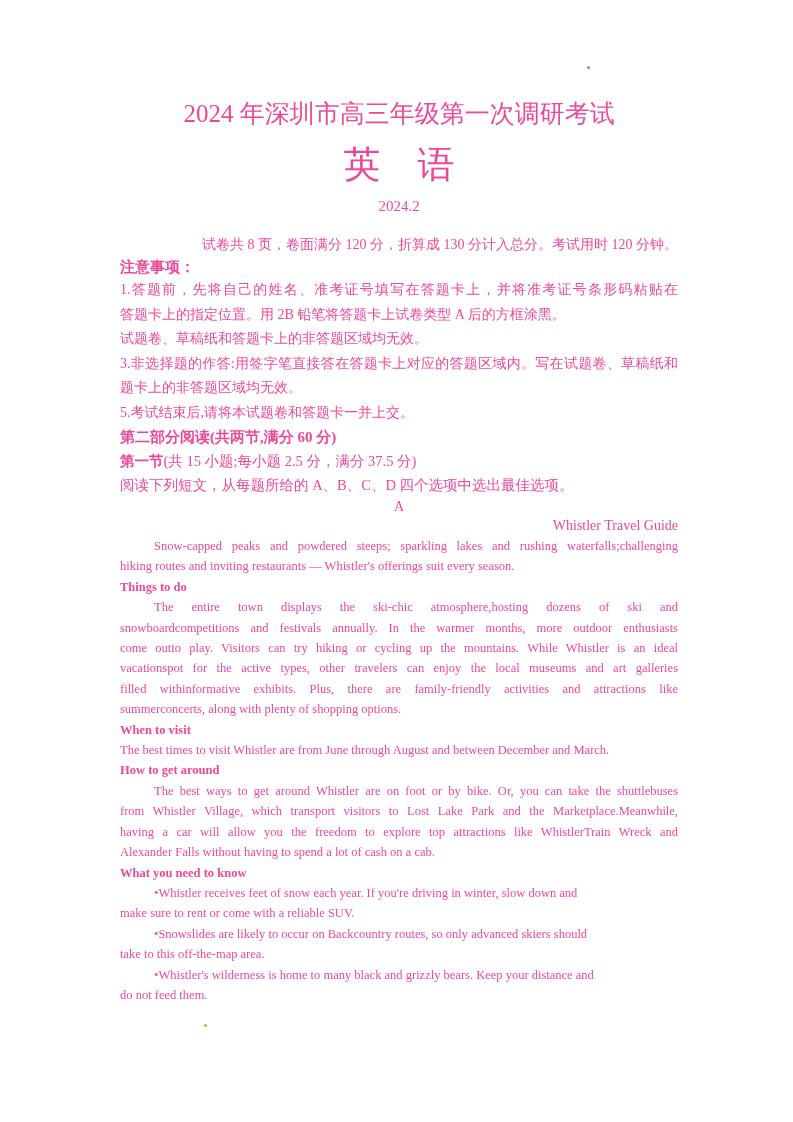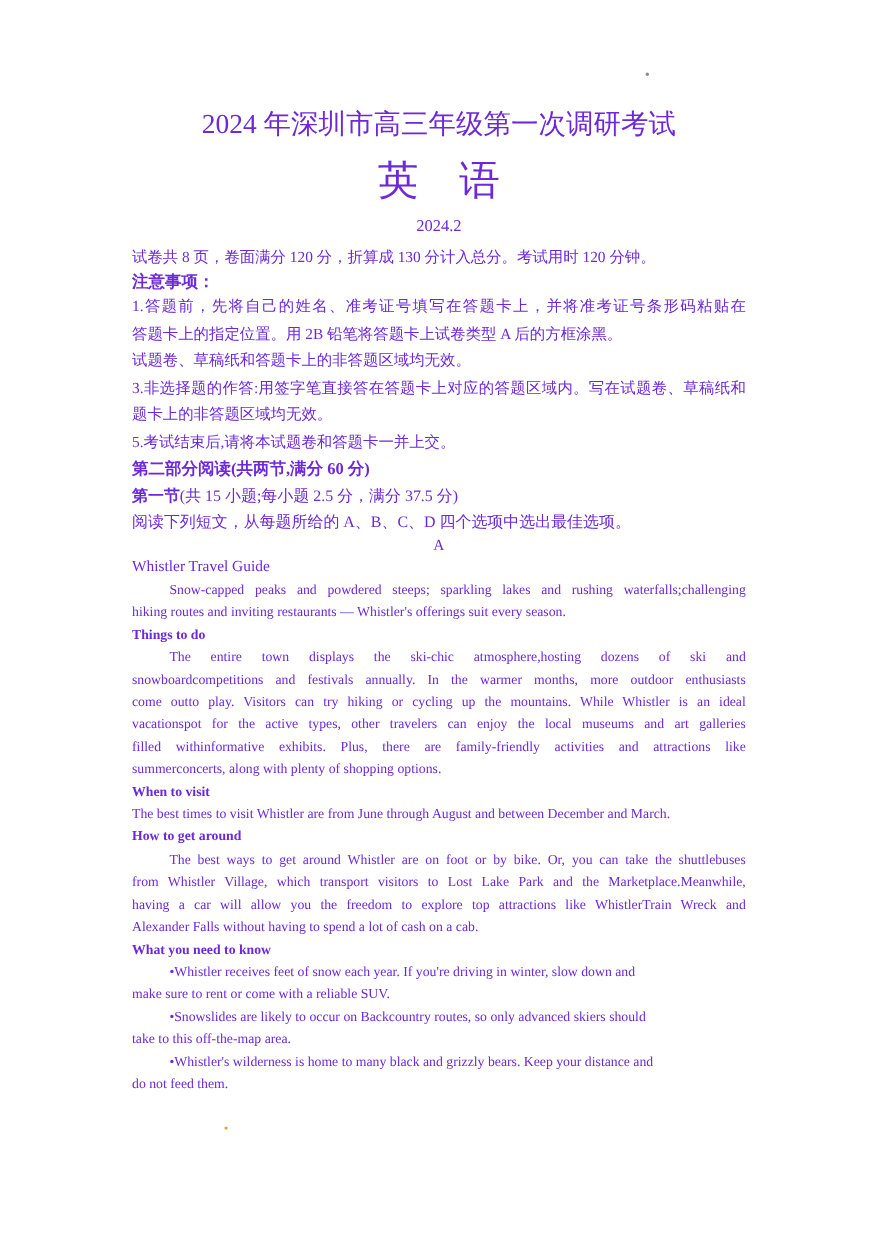--- a/index.html
+++ b/index.html
@@ -1,37 +1,37 @@
 <!DOCTYPE html>
 <html><head>
 <meta charset="utf-8">
 <style>
   * { margin:0; padding:0; box-sizing:border-box; }
   html,body { width:793px; height:1122px; background:#ffffff; }
   .page {
     position:relative; width:793px; height:1122px; background:#ffffff; overflow:hidden;
-    font-family:"Liberation Serif","DejaVu Serif",serif; color:#6d28d9;
+    font-family:"Liberation Serif","DejaVu Serif",serif; color:#ec4899;
   }
   .content { position:absolute; left:120px; top:0; width:558px; }
 
   .doc-title   { margin-top:97px; font-size:25px; line-height:33px; text-align:center; white-space:nowrap; }
   .doc-subject { margin-top:11px; font-size:37px; line-height:47px; text-align:center; white-space:pre; }
   .doc-date    { margin-top:10px; font-size:15px; line-height:17px; text-align:center; }
-  .exam-info   { margin-top:10px; font-size:14px; line-height:19px; white-space:nowrap; }
+  .exam-info   { margin-top:20px; font-size:14px; line-height:19px; white-space:nowrap;text-align:right; }
 
   .notice-heading { margin-top:3px; font-size:15px; font-weight:bold; line-height:21px; }
   .cline { font-size:14px; line-height:24.5px; max-height:24.5px; overflow:hidden; }
 
   .part-heading { font-size:15px; font-weight:bold; line-height:24px; white-space:nowrap; }
   .sub-heading  { font-size:14.5px; line-height:24px; white-space:nowrap; }
   .sub-heading .b { font-weight:bold; }
   .instruction  { font-size:14.5px; line-height:24px; white-space:nowrap; }
 
   .passage-label { font-size:14px; line-height:19px; text-align:center; }
-  .passage-title { font-size:14px; line-height:20px; text-align:left; }
+  .passage-title { font-size:14px; line-height:20px; text-align:right; }
 
   .eline { font-size:12.5px; line-height:20.4px; max-height:20.5px; overflow:hidden; }
   .ehead { font-weight:bold; }
 
   .jl { text-align:justify; text-align-last:justify; }
   .nl { white-space:nowrap; text-align:left; }
   .ind { padding-left:34px; }
 
   .speck { position:absolute; border-radius:50%; }
   .speck-top    { left:587px; top:66px;  width:3px; height:3px; background:#8a8a8a; }

